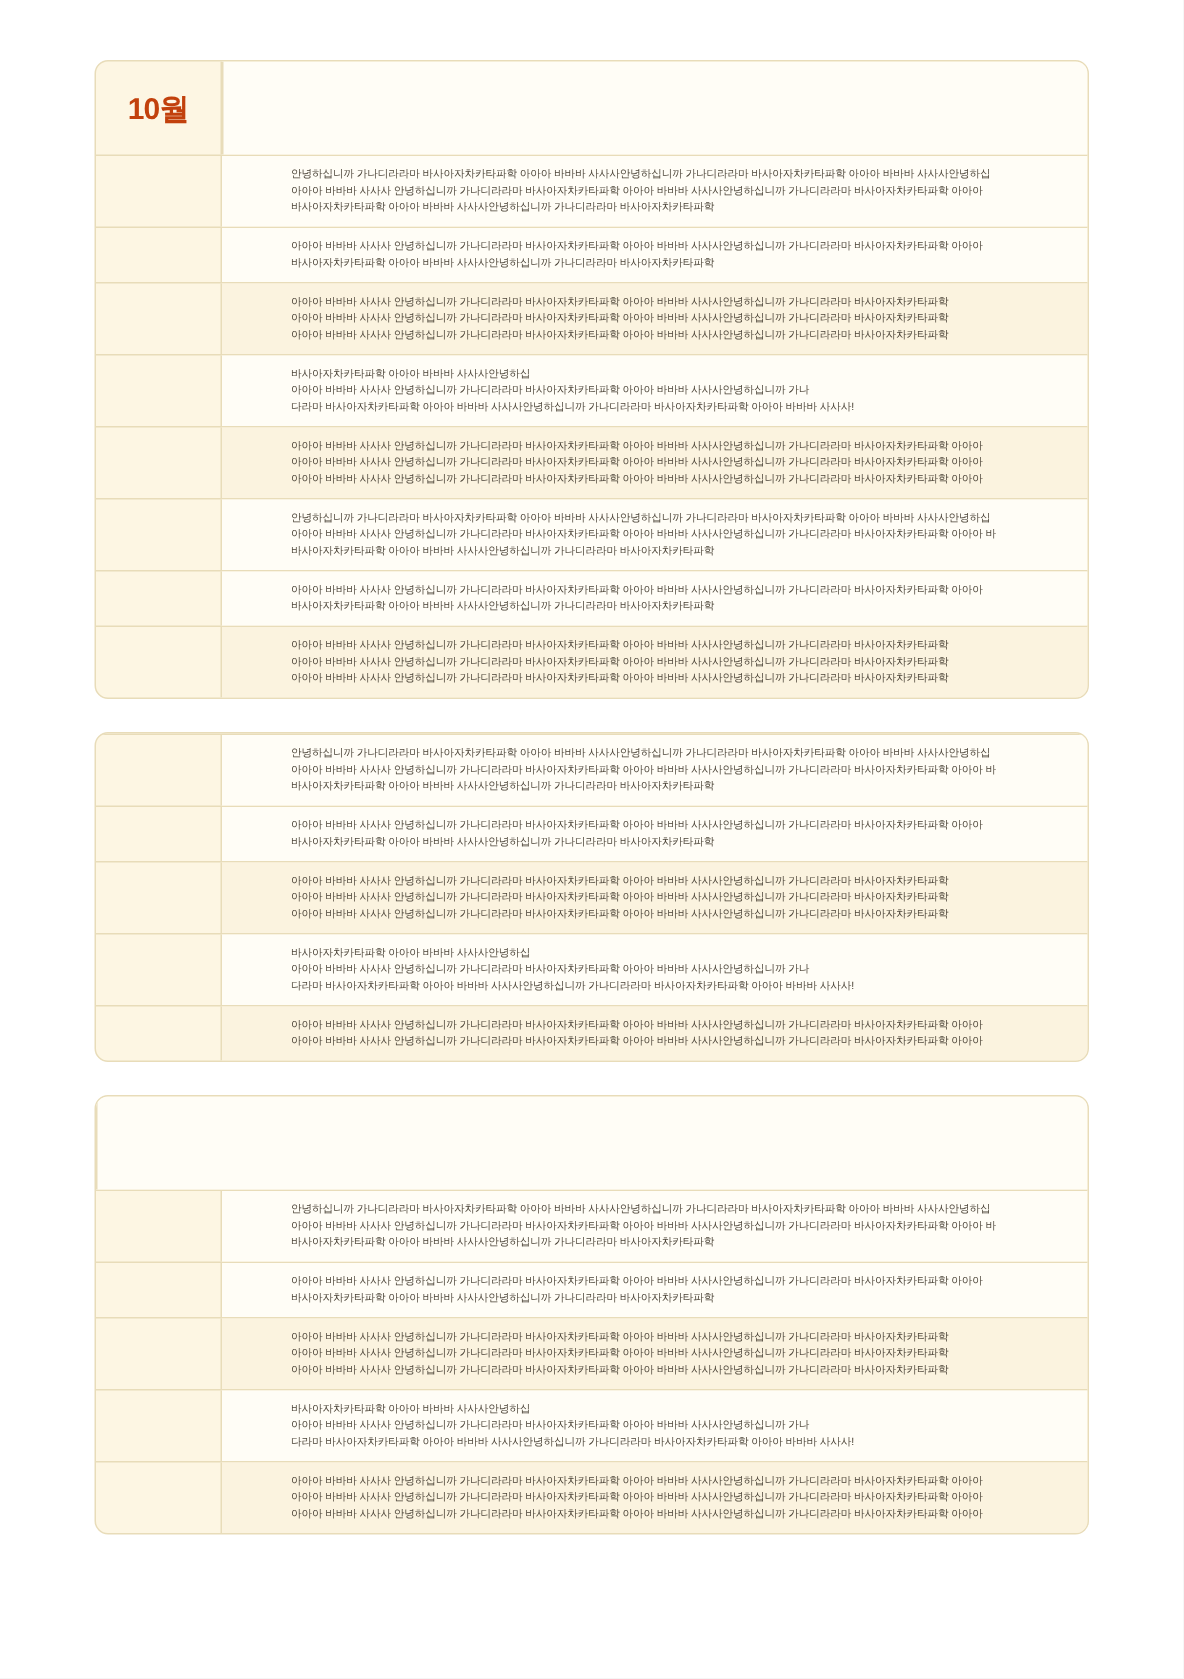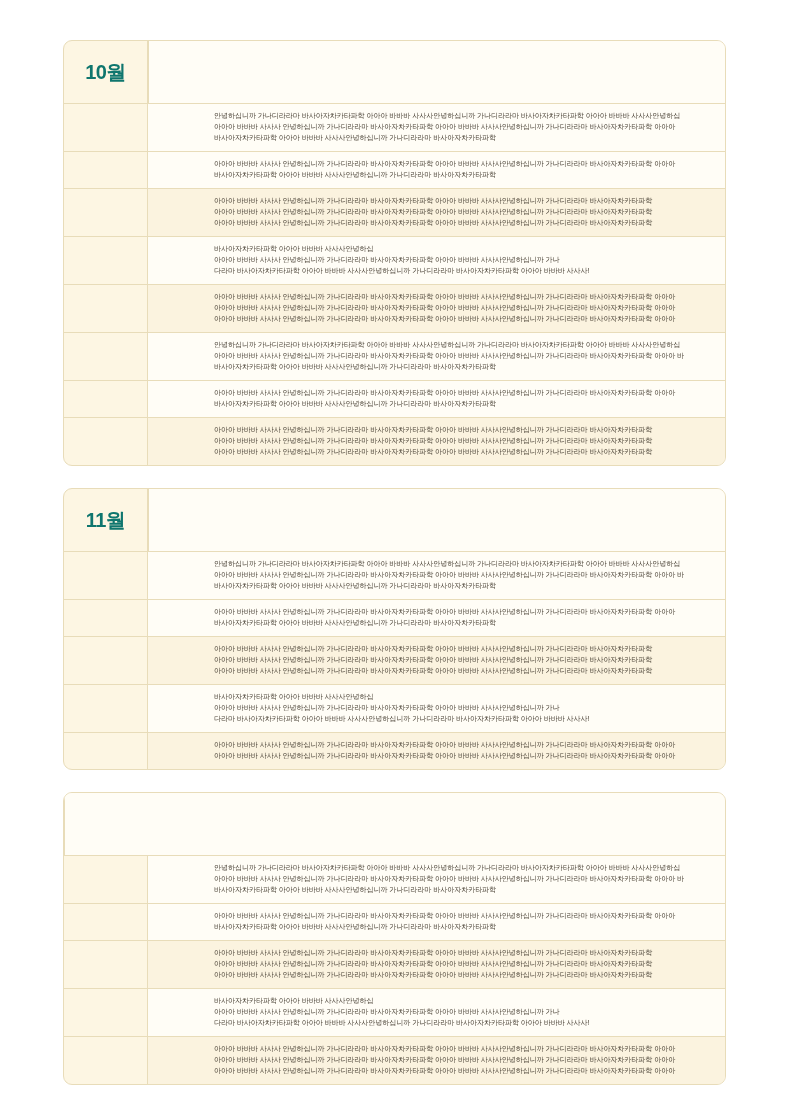--- a/index.html
+++ b/index.html
@@ -39,21 +39,21 @@
     flex: 0 0 84px;
     display: flex;
     align-items: center;
     justify-content: center;
     border-right: 1px solid #e8dcb9;
     box-sizing: border-box;
   }
   .month-title {
     font-size: 20px;
     font-weight: bold;
-    color: #0f766e;
+    color: #c2410c;
     letter-spacing: -0.5px;
     font-family: "Liberation Sans", sans-serif;
   }
   .month-header-blank {
     flex: 1 1 auto;
     background: #fffdf6;
     border: 1px solid #e8dcb9;
     border-top: none;
     border-right: none;
     border-bottom: none;
@@ -84,21 +84,20 @@
     background: #fbf3df;
   }
   .line {
     font-size: 7.1px;
     line-height: 11px;
     color: #4a4236;
     letter-spacing: -0.1px;
     white-space: nowrap;
     overflow: hidden;
     font-family: "Liberation Sans", sans-serif;
-    margin-left: 20px;
   }
 </style>
 </head>
 <body>
 
 <div class="page">
   <div id="blocks-root">
       <div class="month-block">
         <div class="month-header">
           <div class="month-title-cell">
@@ -165,26 +164,20 @@
             <div class="row-label-cell"></div>
             <div class="row-content">
               <div class="line">아아아 바바바 사사사 안녕하십니까 가나디라라마 바사아자차카타파학 아아아 바바바 사사사안녕하십니까 가나디라라마 바사아자차카타파학</div>
               <div class="line">아아아 바바바 사사사 안녕하십니까 가나디라라마 바사아자차카타파학 아아아 바바바 사사사안녕하십니까 가나디라라마 바사아자차카타파학</div>
               <div class="line">아아아 바바바 사사사 안녕하십니까 가나디라라마 바사아자차카타파학 아아아 바바바 사사사안녕하십니까 가나디라라마 바사아자차카타파학</div>
             </div>
           </div>
         </div>
       </div>
       <div class="month-block">
-        <div class="month-header">
-          <div class="month-title-cell">
-            <div class="month-title">11월</div>
-          </div>
-          <div class="month-header-blank"></div>
-        </div>
         <div class="rows">
           <div class="row">
             <div class="row-label-cell"></div>
             <div class="row-content">
               <div class="line">안녕하십니까 가나디라라마 바사아자차카타파학 아아아 바바바 사사사안녕하십니까 가나디라라마 바사아자차카타파학 아아아 바바바 사사사안녕하십</div>
               <div class="line">아아아 바바바 사사사 안녕하십니까 가나디라라마 바사아자차카타파학 아아아 바바바 사사사안녕하십니까 가나디라라마 바사아자차카타파학 아아아 바</div>
               <div class="line">바사아자차카타파학 아아아 바바바 사사사안녕하십니까 가나디라라마 바사아자차카타파학</div>
             </div>
           </div>
           <div class="row">

